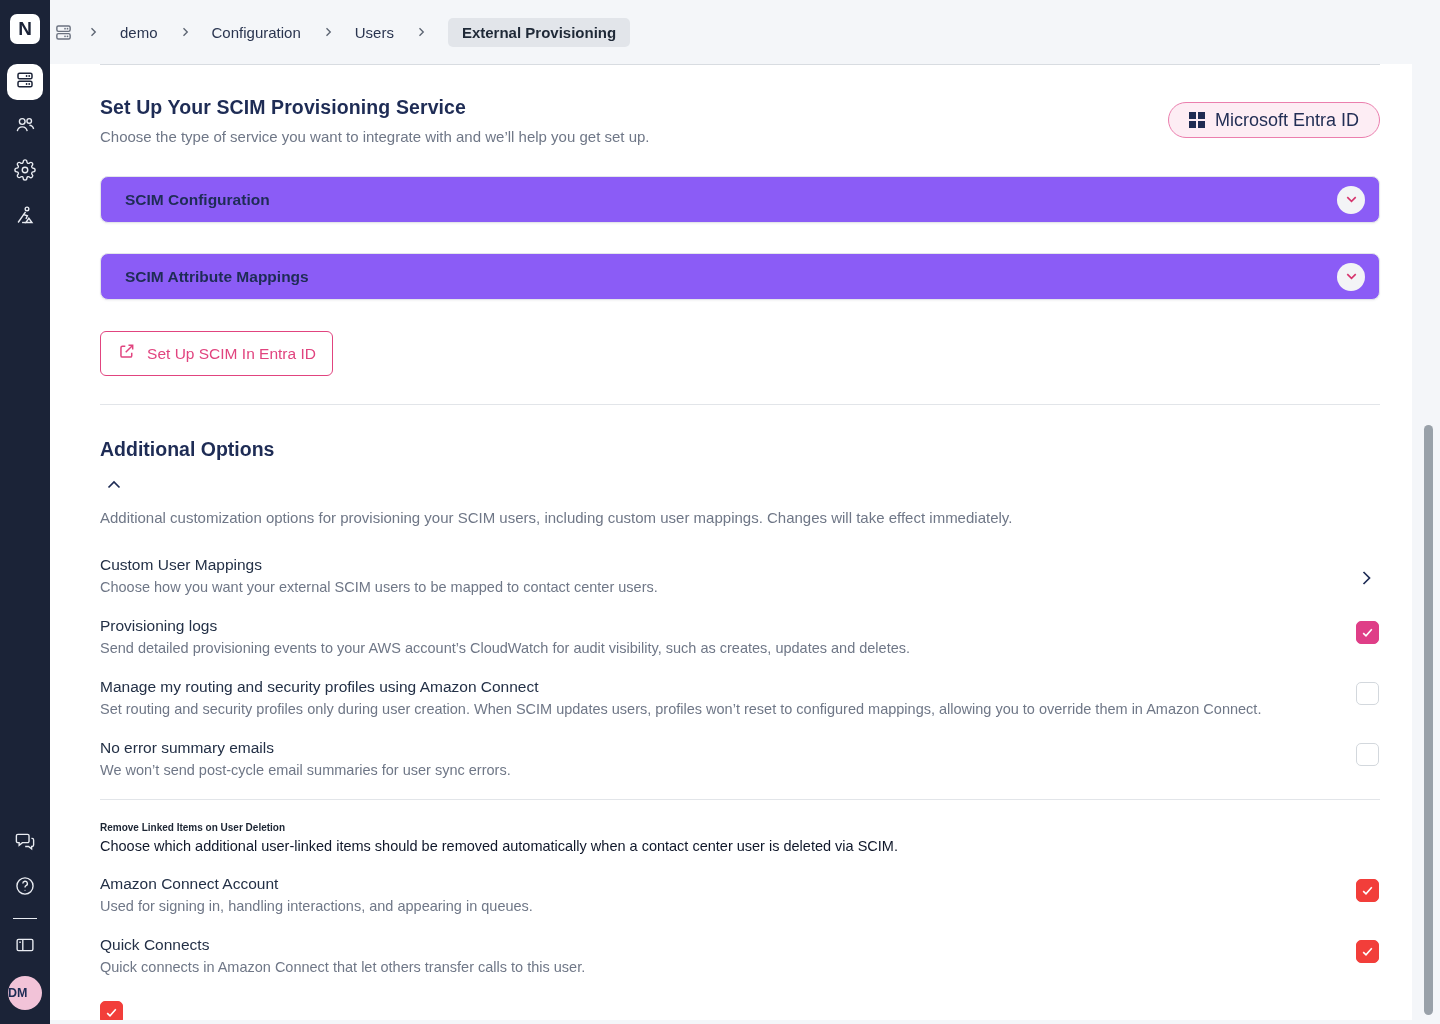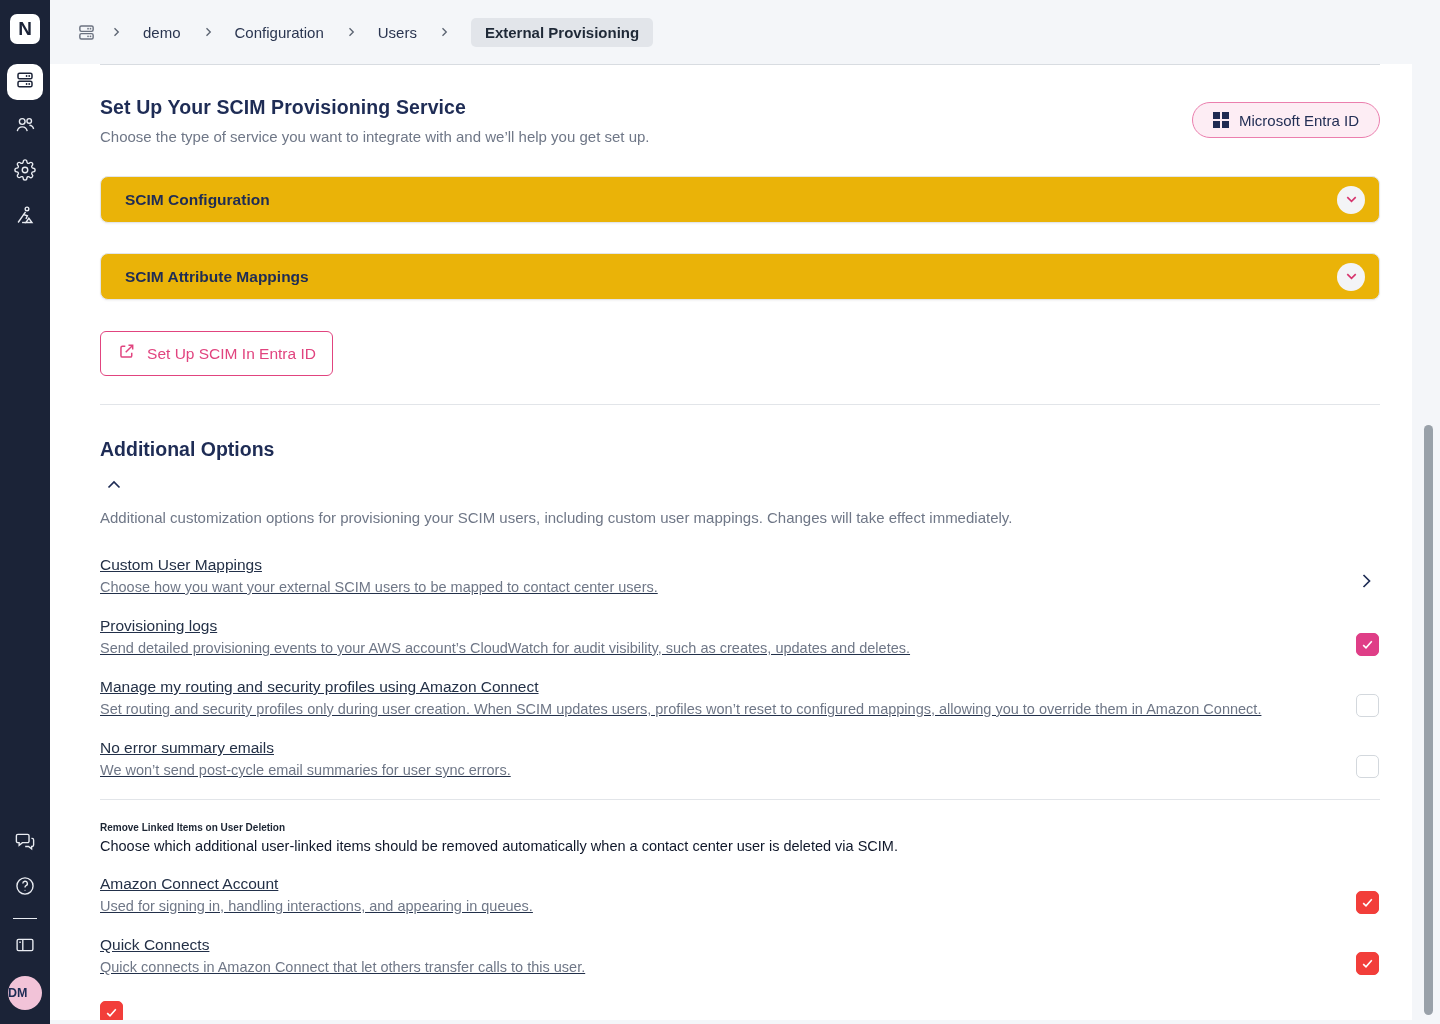--- a/index.html
+++ b/index.html
@@ -11,62 +11,62 @@
   .logo { position:absolute; left:10px; top:14px; width:30px; height:30px; background:#fff; border-radius:7px;
           display:flex; align-items:center; justify-content:center; font-weight:bold; font-size:19px; color:#1b2337; cursor:pointer; }
   .nav-item { position:absolute; left:7px; width:36px; height:36px; border-radius:10px; display:flex; align-items:center; justify-content:center;
               color:#e9ecf2; cursor:pointer; }
   .nav-item.active { background:#fff; color:#1b2337; }
   .side-divider { position:absolute; left:13px; width:24px; border-top:1px solid #e9ecf2; }
   .avatar { position:absolute; left:8px; top:976px; width:34px; height:34px; border-radius:50%; background:#f2c3d8;
             display:flex; align-items:center; font-weight:bold; font-size:12.5px; color:#1e2c55; cursor:pointer; }
 
   
-  .topbar { position:absolute; left:50px; top:0; width:1390px; height:64px; background:#f4f6f9; display:flex; align-items:center; padding-left:27px; z-index:4; }
+  .topbar { position:absolute; left:50px; top:0; width:1390px; height:64px; background:#f4f6f9; display:flex; align-items:center; padding-left:4px; z-index:4; }
   .collapse-btn { background:none; border:none; color:#6b7280; display:flex; align-items:center; cursor:pointer; padding:0; }
   .crumbs { display:flex; align-items:center; margin-left:14px; font-size:15px; color:#2a3550; }
   .crumb { padding:0 21px; cursor:pointer; white-space:nowrap; }
   .crumb-sep { color:#6b7280; display:flex; align-items:center; }
   .crumb-current { margin-left:21px; background:#e2e5ea; border-radius:5px; padding:6px 14px; font-weight:bold; font-size:15px; color:#1f2937; }
 
   
   .content { position:absolute; left:50px; top:60px; width:1362px; height:960px; background:#fff; padding:0 32px 0 50px; overflow:hidden; }
   .top-rule { border:none; border-top:1px solid #d8dce1; margin-top:4px; }
 
   .header-row { display:flex; justify-content:space-between; align-items:flex-start; margin-top:31px; }
   h1.page-heading { font-size:19.5px; font-weight:bold; color:#1e2c55; letter-spacing:.1px; }
   .page-sub { margin-top:9px; font-size:15px; color:#6f7787; }
 
   .provider-buttons { display:flex; gap:13px; margin-top:6px; }
-  .pill { display:flex; align-items:center; gap:10px; height:36px; padding:0 20px; border-radius:18px; font-size:15px; color:#232f55;
+  .pill { display:flex; align-items:center; gap:10px; height:36px; padding:0 20px; border-radius:18px; font-size:18px; color:#232f55;
           background:#fff; border:1px solid #d6d9df; cursor:pointer; font-family:inherit; }
   .pill.selected { background:#fdedf4; border:1.5px solid #eb7fae; }
   .ms-logo { display:grid; grid-template-columns:7px 7px; grid-template-rows:7px 7px; gap:1.5px; }
   .ms-logo span { background:#1f2b52; }
 
-  .accordion { margin-top:31px; height:47px; border:1px solid #e3e6ea; border-radius:8px; background:#eab308;
+  .accordion { margin-top:31px; height:47px; border:1px solid #e3e6ea; border-radius:8px; background:#8b5cf6;
                box-shadow:0 1px 2px rgba(16,24,40,.05); display:flex; align-items:center; justify-content:space-between;
                padding:0 14px 0 24px; cursor:pointer; }
   .accordion + .accordion { margin-top:30px; }
   .accordion-label { font-size:15.5px; font-weight:bold; color:#1e2c55; }
   .chev-circle { width:28px; height:28px; border-radius:50%; background:#f3f4f6; display:flex; align-items:center; justify-content:center; color:#d6336c; }
 
   .setup-btn { margin-top:31px; display:flex; align-items:center; justify-content:center; gap:11px; width:233px; height:45px;
                background:#fff; border:1.5px solid #e1447f; border-radius:6px; color:#e1447f; font-size:15.5px; cursor:pointer; font-family:inherit; }
 
   hr.divider { border:none; border-top:1px solid #e2e5e9; }
   .divider-1 { margin-top:28px; }
   .divider-2 { margin-top:21px; }
 
   .section-head { display:flex; justify-content:space-between; align-items:flex-start; margin-top:33px;flex-direction:column; }
   h2.section-title { font-size:19.5px; font-weight:bold; color:#1e2c55; }
   .section-desc { margin-top:10px; font-size:15px; color:#6f7787; }
   .icon-btn { background:none; border:none; color:#1e2c55; cursor:pointer; padding:4px; display:flex; }
 
-  .opt-row { display:flex; justify-content:space-between; align-items:flex-end;text-decoration:underline; }
+  .opt-row { display:flex; justify-content:space-between; align-items:flex-start; }
   .opt-row .opt-text h3 { font-size:15.5px; font-weight:normal; color:#233046; }
   .opt-row .opt-text p { margin-top:5px; font-size:14.5px; color:#6f7787; }
   .row-1 { margin-top:30px; }
   .row-n { margin-top:22px; }
   .row-control { flex:0 0 auto; margin-top:4px; margin-right:1px; }
   .chev-right-btn { margin-top:8px; }
 
   .checkbox { width:23px; height:23px; border:1px solid #d3d8dd; border-radius:5px; background:#fff;
               display:flex; align-items:center; justify-content:center; cursor:pointer; }
   .checkbox svg { display:none; }

